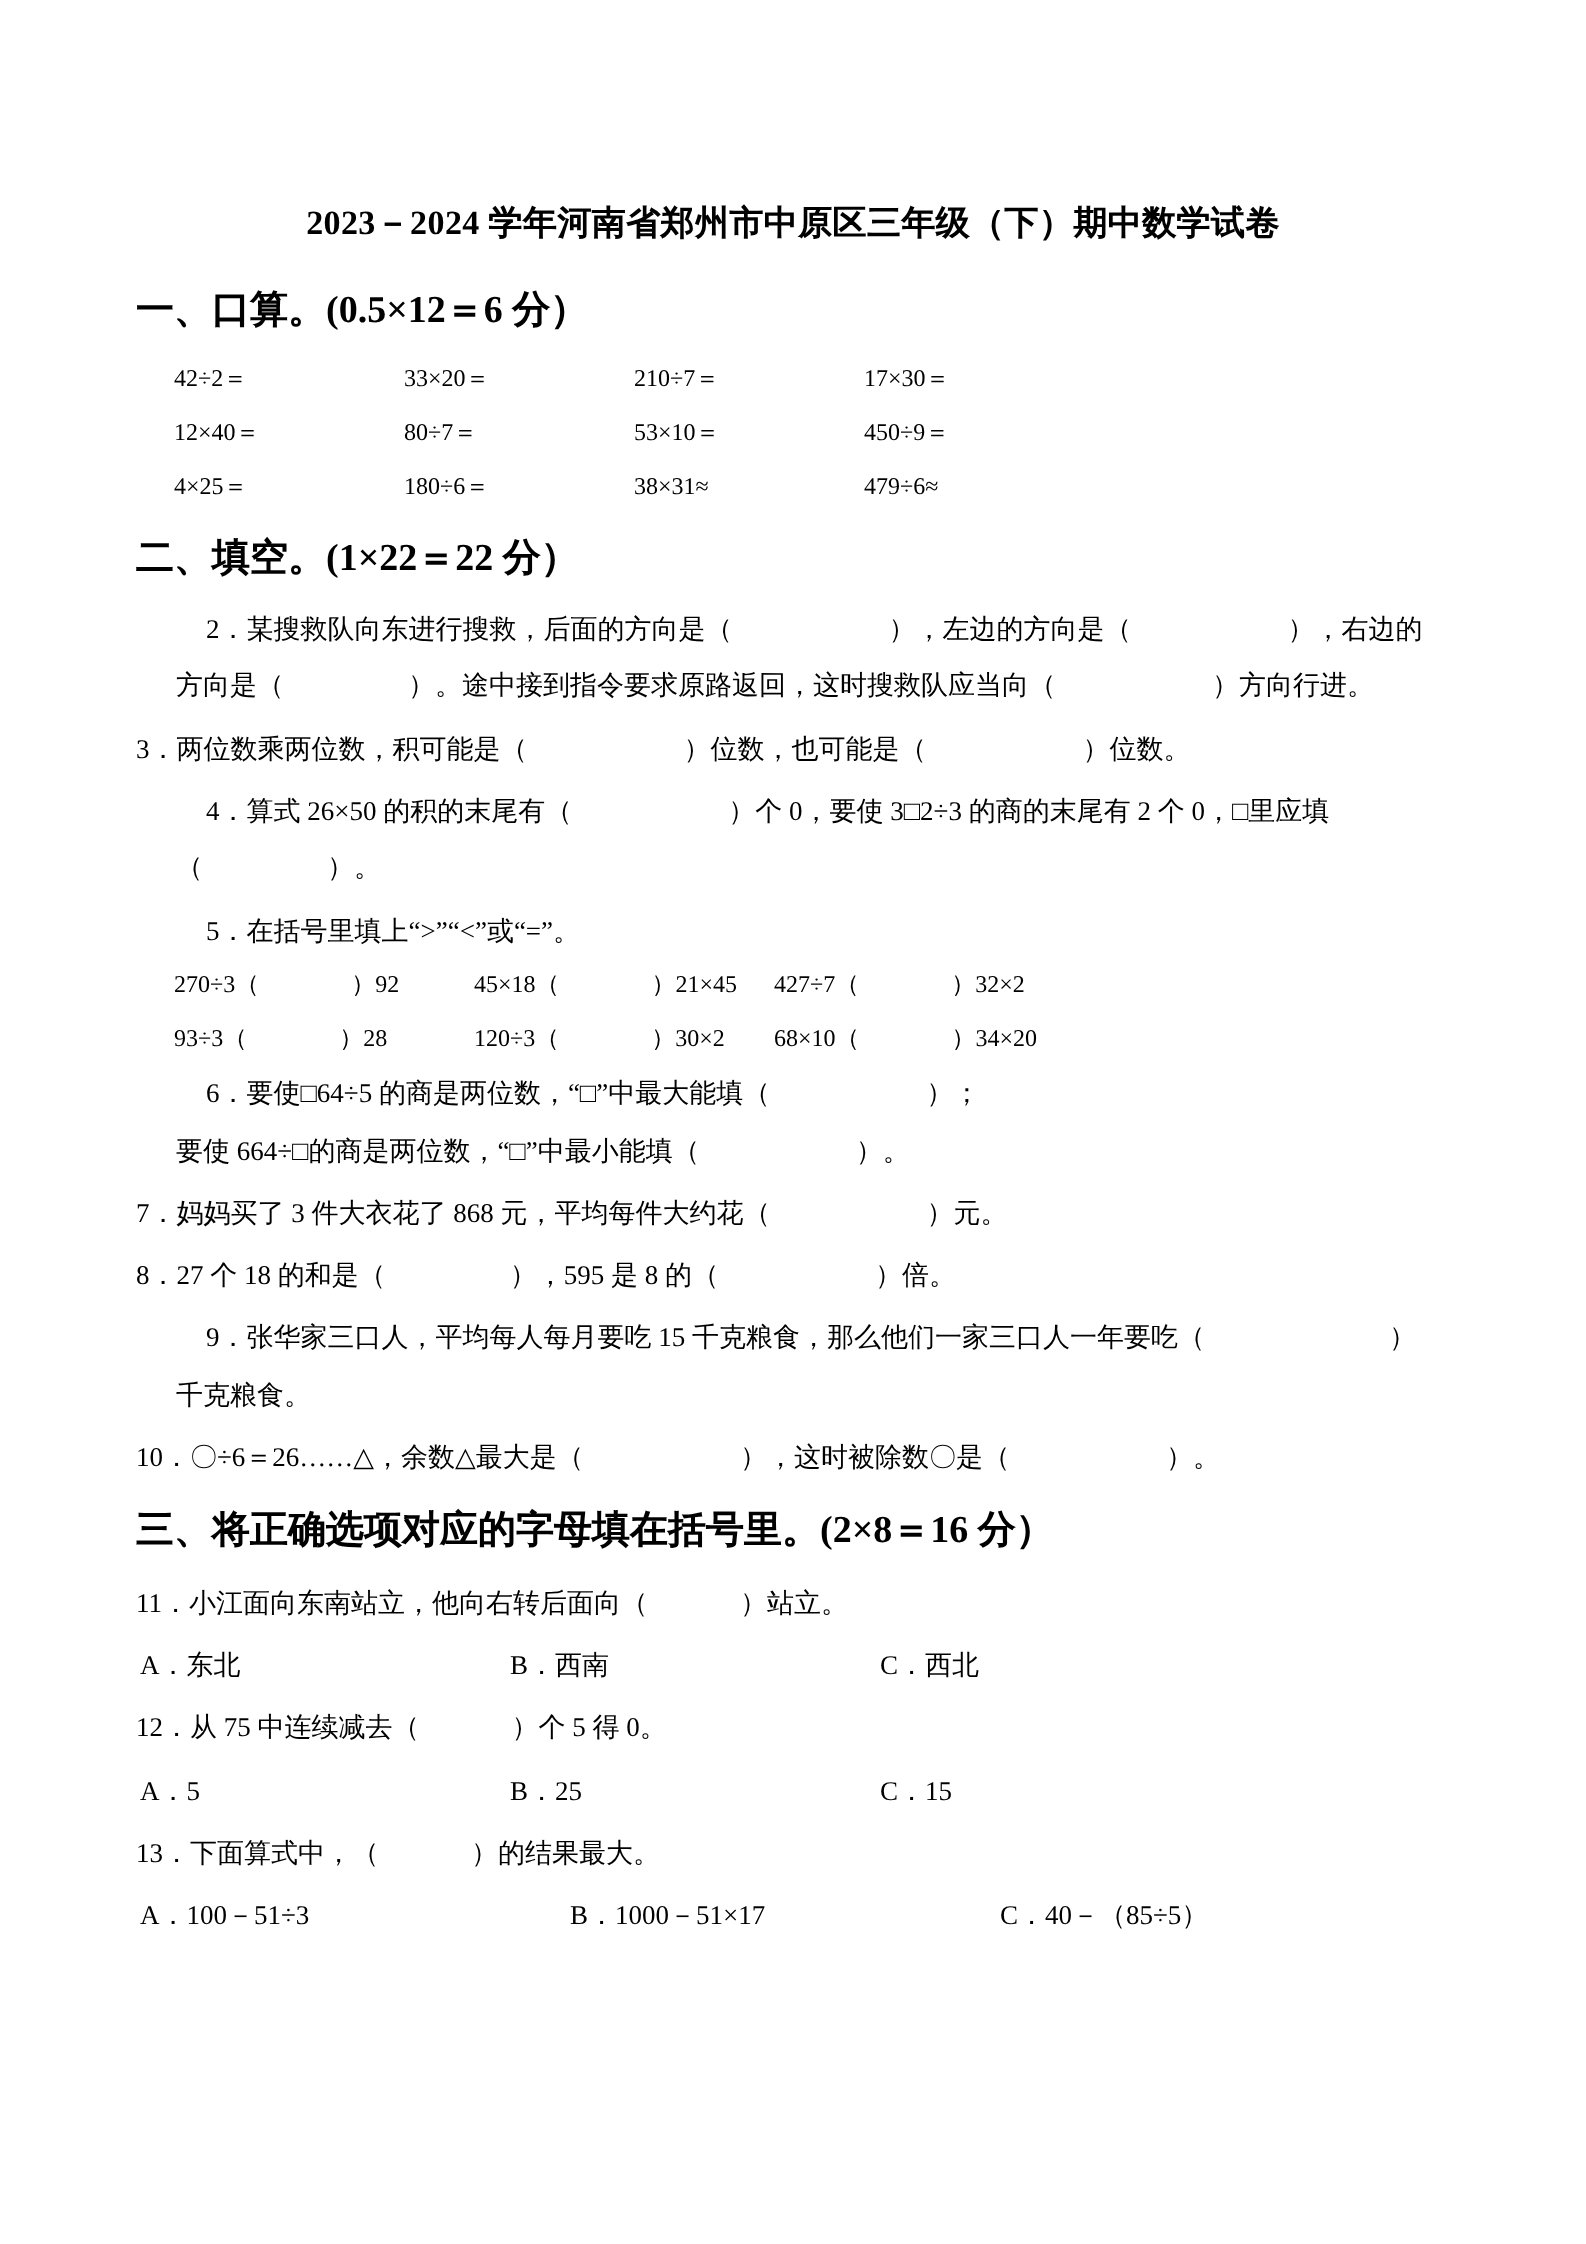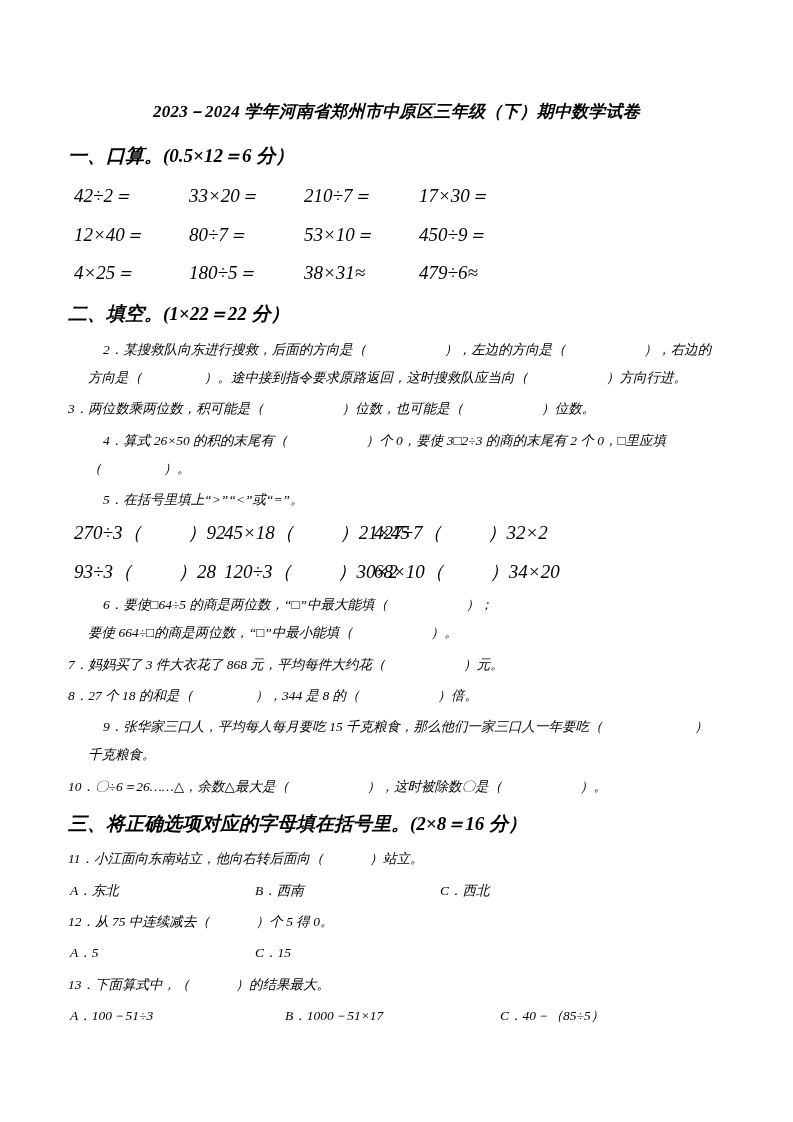--- a/index.html
+++ b/index.html
@@ -15,21 +15,20 @@
     position: relative;
     overflow: hidden;
   }
   .page {
     position: absolute;
     left: 0; top: 0;
     width: 793px;
     height: 880px;
     padding: 100px 68px 0 68px;
     box-sizing: border-box;
-    font-style: italic;
   }
   .doc-title {
     text-align: center;
     font-size: 17px;
     font-weight: bold;
     letter-spacing: 0.2px;
     margin: 0 0 18px 0;
     line-height: 1.4;
   }
   .section-head {
@@ -40,23 +39,23 @@
   }
   .q {
     font-size: 13.5px;
     line-height: 1.65;
     margin: 0 0 9px 0;
   }
   .q.tight { margin-bottom: 6px; margin-left: 35px; }
   .indent { padding-left: 20px; }
   .row-cols {
     display: flex;
-    font-size: 19px;
+    font-size: 12px;
     line-height: 1.65;
-    margin: 0 0 7px 4px;
+    margin: 0 0 7px 17px;
     padding-left: 2px;
   }
   .row-cols .c {
     width: 115px;
     flex: 0 0 115px;
   }
   .row-cols.cmp .c {
     width: 150px;
     flex: 0 0 150px;
   }
@@ -96,21 +95,21 @@
     <div class="c">17×30＝</div>
   </div>
   <div class="row-cols">
     <div class="c">12×40＝</div>
     <div class="c">80÷7＝</div>
     <div class="c">53×10＝</div>
     <div class="c">450÷9＝</div>
   </div>
   <div class="row-cols">
     <div class="c">4×25＝</div>
-    <div class="c">180÷5＝</div>
+    <div class="c">180÷6＝</div>
     <div class="c">38×31≈</div>
     <div class="c">479÷6≈</div>
   </div>
 
   <div class="section-head">二、填空。(1×22＝22 分）</div>
 
   <div class="q tight">
     <span>2．某搜救队向东进行搜救，后面的方向是（</span><span class="blank-lg"></span><span>），左边的方向是（</span><span class="blank-lg"></span><span>），右边的</span>
   </div>
   <div class="q indent">
@@ -146,21 +145,21 @@
   </div>
   <div class="q indent">
     <span>要使 664÷□的商是两位数，“□”中最小能填（</span><span class="blank-lg"></span><span>）。</span>
   </div>
 
   <div class="q">
     <span>7．妈妈买了 3 件大衣花了 868 元，平均每件大约花（</span><span class="blank-lg"></span><span>）元。</span>
   </div>
 
   <div class="q">
-    <span>8．27 个 18 的和是（</span><span class="blank-md"></span><span>），344 是 8 的（</span><span class="blank-lg"></span><span>）倍。</span>
+    <span>8．27 个 18 的和是（</span><span class="blank-md"></span><span>），595 是 8 的（</span><span class="blank-lg"></span><span>）倍。</span>
   </div>
 
   <div class="q tight">
     <span>9．张华家三口人，平均每人每月要吃 15 千克粮食，那么他们一家三口人一年要吃（</span><span class="blank-xl"></span><span>）</span>
   </div>
   <div class="q indent">千克粮食。</div>
 
   <div class="q">
     <span>10．〇÷6＝26……△，余数△最大是（</span><span class="blank-lg"></span><span>），这时被除数〇是（</span><span class="blank-lg"></span><span>）。</span>
   </div>
@@ -174,20 +173,21 @@
     <div class="o">A．东北</div>
     <div class="o">B．西南</div>
     <div class="o">C．西北</div>
   </div>
 
   <div class="q">
     <span>12．从 75 中连续减去（</span><span class="blank-sm"></span><span>）个 5 得 0。</span>
   </div>
   <div class="opt-row">
     <div class="o">A．5</div>
+    <div class="o">B．25</div>
     <div class="o">C．15</div>
   </div>
 
   <div class="q">
     <span>13．下面算式中，（</span><span class="blank-sm"></span><span>）的结果最大。</span>
   </div>
   <div class="opt-row wide">
     <div class="o">A．100－51÷3</div>
     <div class="o">B．1000－51×17</div>
     <div class="o">C．40－（85÷5）</div>

